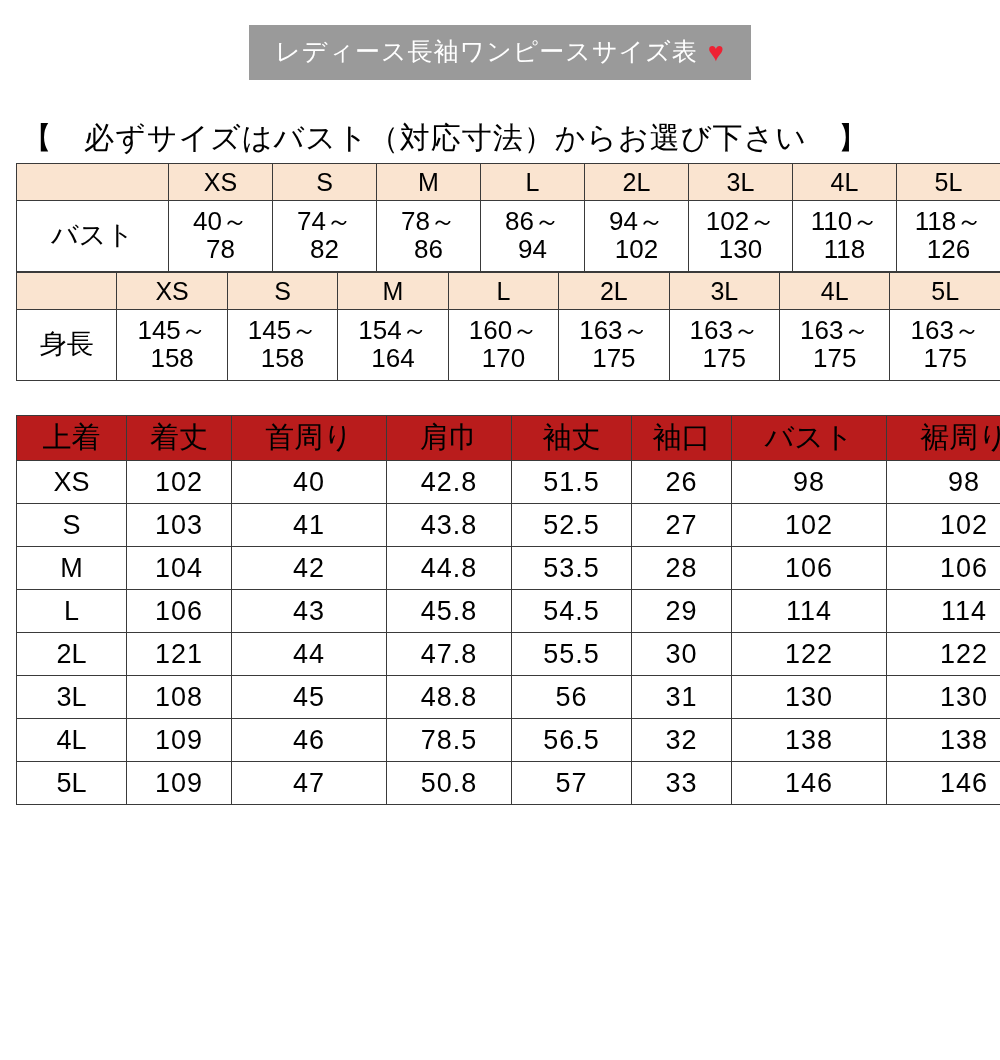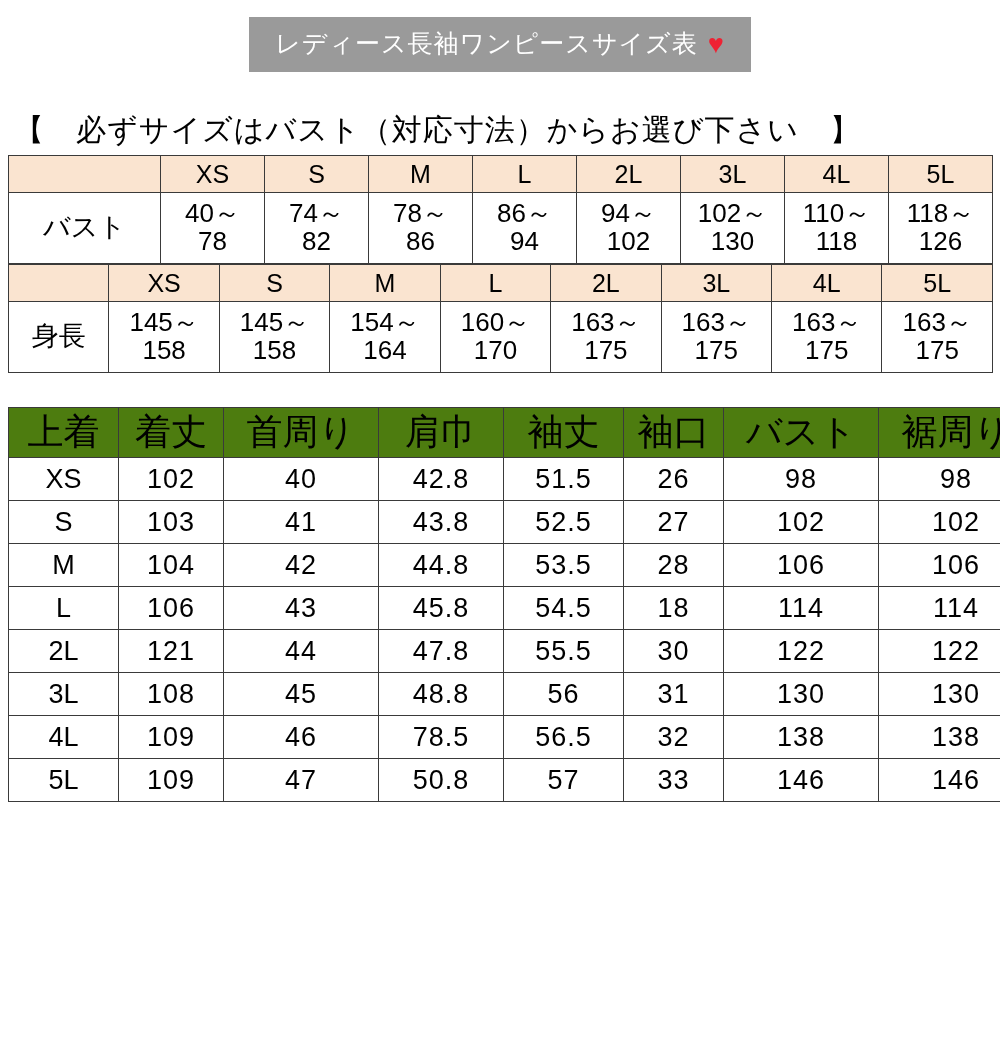--- a/index.html
+++ b/index.html
@@ -12,21 +12,21 @@
     background: #ffffff;
     font-family: "Liberation Sans", sans-serif;
     color: #000000;
     position: relative;
     overflow: hidden;
   }
   .page {
     width: 1000px;
     height: 880px;
     box-sizing: border-box;
-    padding: 0;
+    padding: 8px;
     position: relative;
     border-radius: 26px;
   }
 
   
   .banner-wrap {
     display: flex;
     justify-content: center;
     padding-top: 17px;
   }
@@ -114,23 +114,23 @@
   .tbl-bottom td {
     border: 1px solid #3a3a3a;
     text-align: center;
     vertical-align: middle;
     font-size: 27px;
     height: 42px;
     padding: 0;
     font-weight: normal;
   }
   .tbl-bottom thead td {
-    background: #4d7c0f;
+    background: #b91c1c;
     height: 44px;
-    font-size: 36px;
+    font-size: 29px;
   }
   .sp-digit { letter-spacing: 1px; }
 </style>
 </head>
 <body>
 
 <div class="page">
 
   <div class="banner-wrap">
     <div class="banner">
@@ -310,21 +310,21 @@
         <td class="sp-digit">28</td>
         <td class="sp-digit">106</td>
         <td class="sp-digit">106</td>
       </tr>
       <tr>
         <td>L</td>
         <td class="sp-digit">106</td>
         <td class="sp-digit">43</td>
         <td class="sp-digit">45.8</td>
         <td class="sp-digit">54.5</td>
-        <td class="sp-digit">18</td>
+        <td class="sp-digit">29</td>
         <td class="sp-digit">114</td>
         <td class="sp-digit">114</td>
       </tr>
       <tr>
         <td>2L</td>
         <td class="sp-digit">121</td>
         <td class="sp-digit">44</td>
         <td class="sp-digit">47.8</td>
         <td class="sp-digit">55.5</td>
         <td class="sp-digit">30</td>

